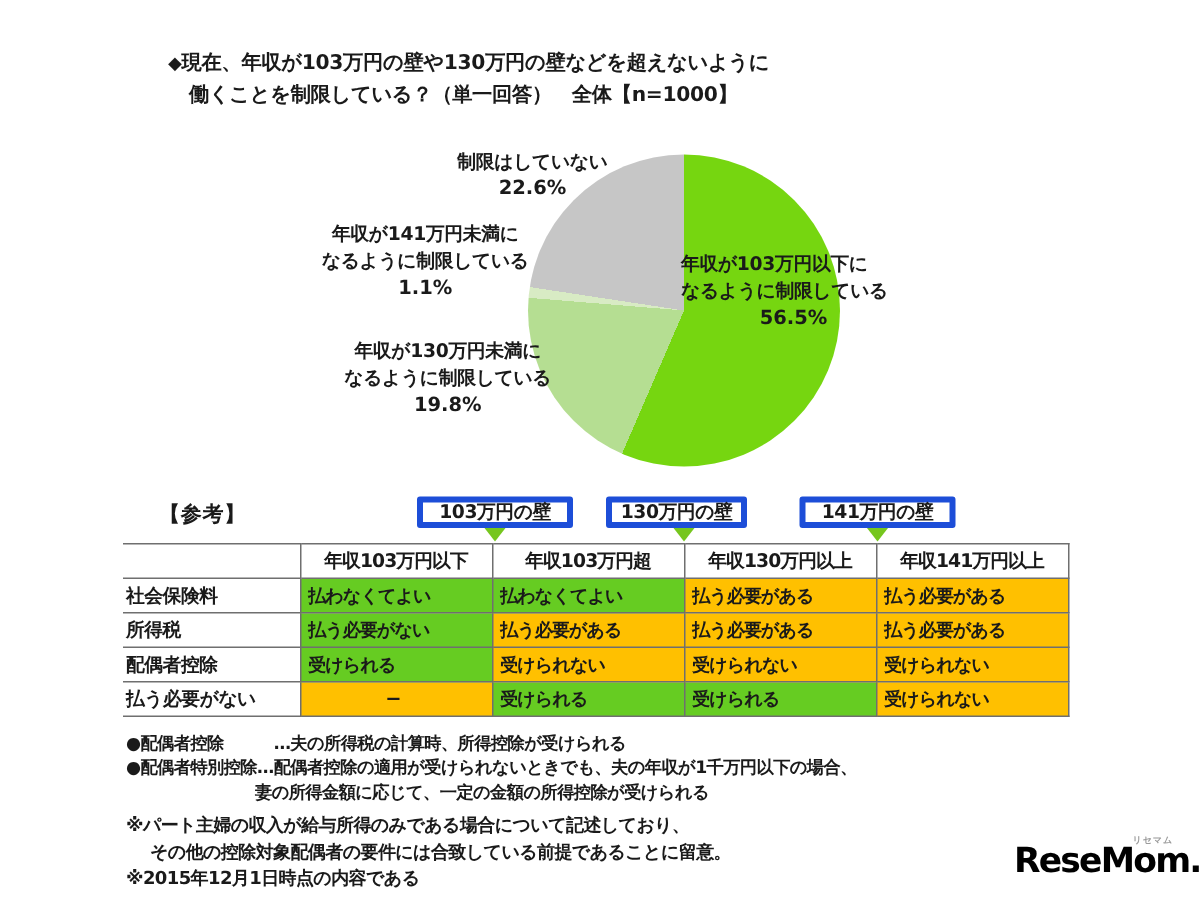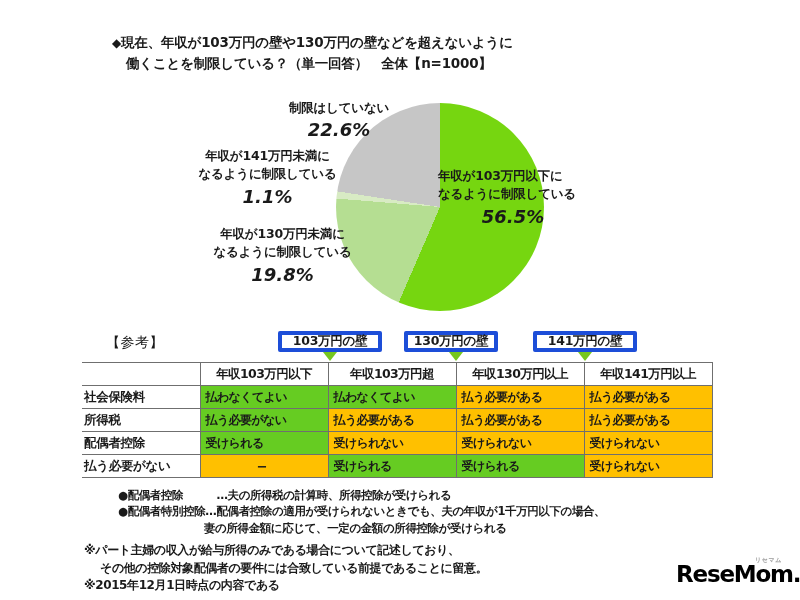--- a/index.html
+++ b/index.html
@@ -34,60 +34,59 @@
     line-height: 1.55;
     letter-spacing: -0.2px;
   }
   .title-line1 { white-space: nowrap; }
   .title-line2 { white-space: nowrap; padding-left: 14px; }
   .diamond-mark { font-size: 12px; }
 
   
   .pie-area {
     position: absolute;
-    left: 0; top: 95px;
+    left: 16px; top: 95px;
     width: 752px; height: 235px;
   }
   .pie {
     position: absolute;
     left: 336px;
     top: 8px;
     width: 208px;
     height: 208px;
     border-radius: 50%;
   }
 
   .pie-label {
     position: absolute;
     font-weight: bold;
     font-size: 12.5px;
     line-height: 1.45;
     letter-spacing: -0.2px;
     white-space: nowrap;
   }
   .pie-label .pct {
-    font-size: 18px;
+    font-size: 13px;
     letter-spacing: 0px;
     display: block;
     margin-top: 1px;
-    font-style: italic;
   }
   .lbl-none   { left: 249px; top: 4px;   text-align: center; width: 180px; }
   .lbl-none .pct { margin-top: 0px; }
   .lbl-141    { left: 170px; top: 52px;  text-align: center; width: 195px; }
   .lbl-130    { left: 180px; top: 130px; text-align: center; width: 205px; }
   .lbl-103    { left: 438px; top: 72px;  text-align: left;   width: 190px; }
   .lbl-103 .pct { text-align: center; width: 150px; }
 
   
   .ref-heading {
     position: absolute;
     left: 106px;
     top: 334px;
-    font-weight: normal;
+    font-weight: bold;
     font-size: 14px;
     letter-spacing: 0.5px;
   }
 
   
   .callout {
     position: absolute;
     top: 331px;
     height: 21px;
     border: 4px solid #1d4ed8;
@@ -165,21 +164,20 @@
 
   
   .notes {
     position: absolute;
     left: 84px;
     top: 487px;
     font-weight: bold;
     font-size: 11.5px;
     line-height: 1.42;
     letter-spacing: -0.4px;
-    margin-left: 34px;
   }
   .notes .indent { padding-left: 86px; }
 
   .notes2 {
     position: absolute;
     left: 84px;
     top: 542px;
     font-weight: bold;
     font-size: 12px;
     line-height: 1.46;

